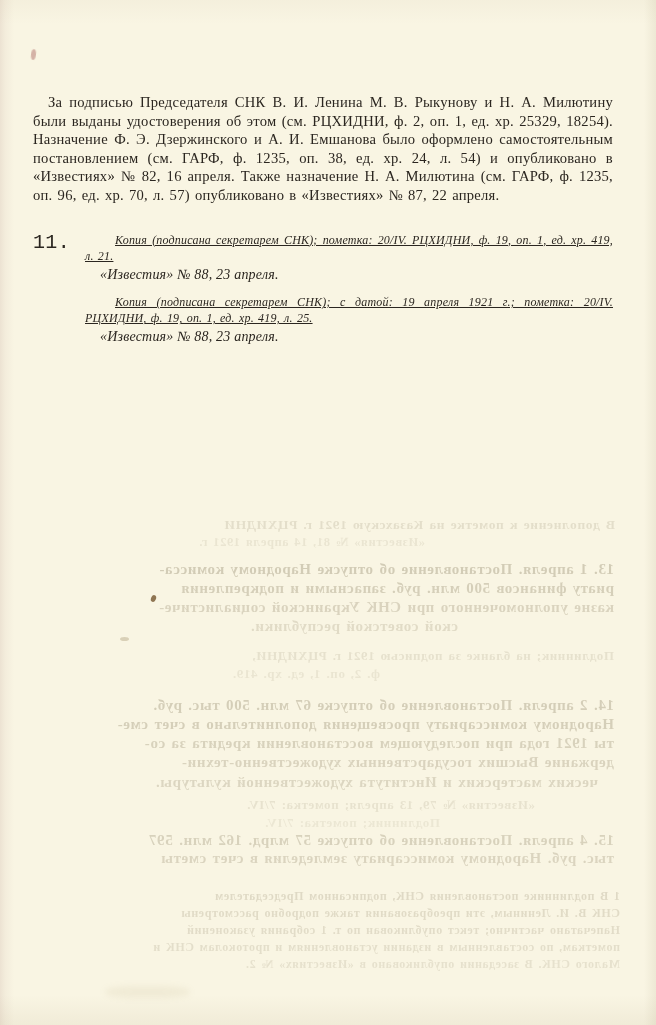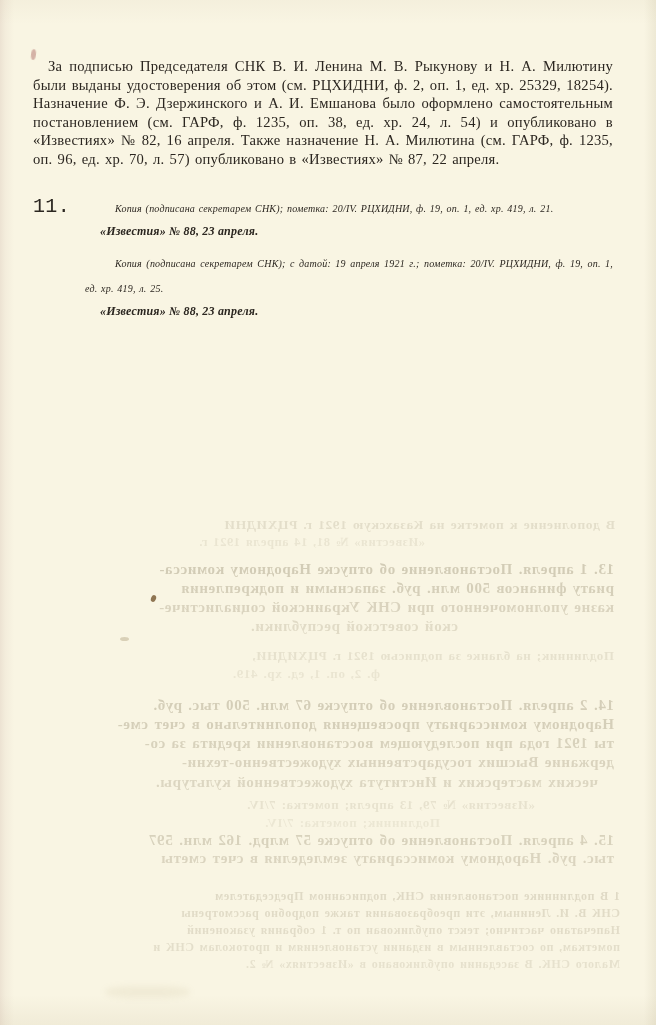--- a/index.html
+++ b/index.html
@@ -21,41 +21,40 @@
   .content{
     position:absolute;left:33px;top:0;width:580px;
     padding-top:57px;
   }
   .p{
     font-size:14.6px;line-height:18.6px;
     text-align:justify;text-indent:15px;
     letter-spacing:0.25px;word-spacing:1.2px;
     margin:0;
   }
-  .p-top{margin-bottom:27px;}
+  .p-top{margin-bottom:27px;margin-top:36px;}
   .entry{position:relative;margin:0;}
   .entry-head{
     position:relative;padding-left:40px;
     font-size:20px;line-height:21.4px;
     letter-spacing:0.35px;word-spacing:1px;
     margin-bottom:12px;
     font-family:Liberation Mono, monospace;
   }
   .entry-num{position:absolute;left:0;top:0;}
   .refs{
     margin:0 0 2px 52px;
-    font-style:italic;font-size:10px;line-height:25px;
+    font-style:italic;font-size:12px;line-height:16px;
     text-align:justify;text-indent:30px;
-    letter-spacing:0.2px;word-spacing:1px;
+    letter-spacing:0.2px;word-spacing:1px;text-decoration:underline;
   }
   .izv{
     margin:0 0 7px 67px;
-    font-style:italic;font-size:12px;line-height:17.6px;
+    font-style:italic;font-size:14px;line-height:17.6px;
     letter-spacing:0.2px;
-    font-weight:bold;
   }
   .commentary{margin-bottom:11px;}
   .head12{margin-bottom:5px;}
   .head12-wrap{margin-top:11px;}
   
   .ghost-layer{position:absolute;left:0;top:0;width:656px;height:1025px;pointer-events:none;}
   .ghost-line{
     position:absolute;
     transform:scaleX(-1);
     filter:blur(0.7px);

